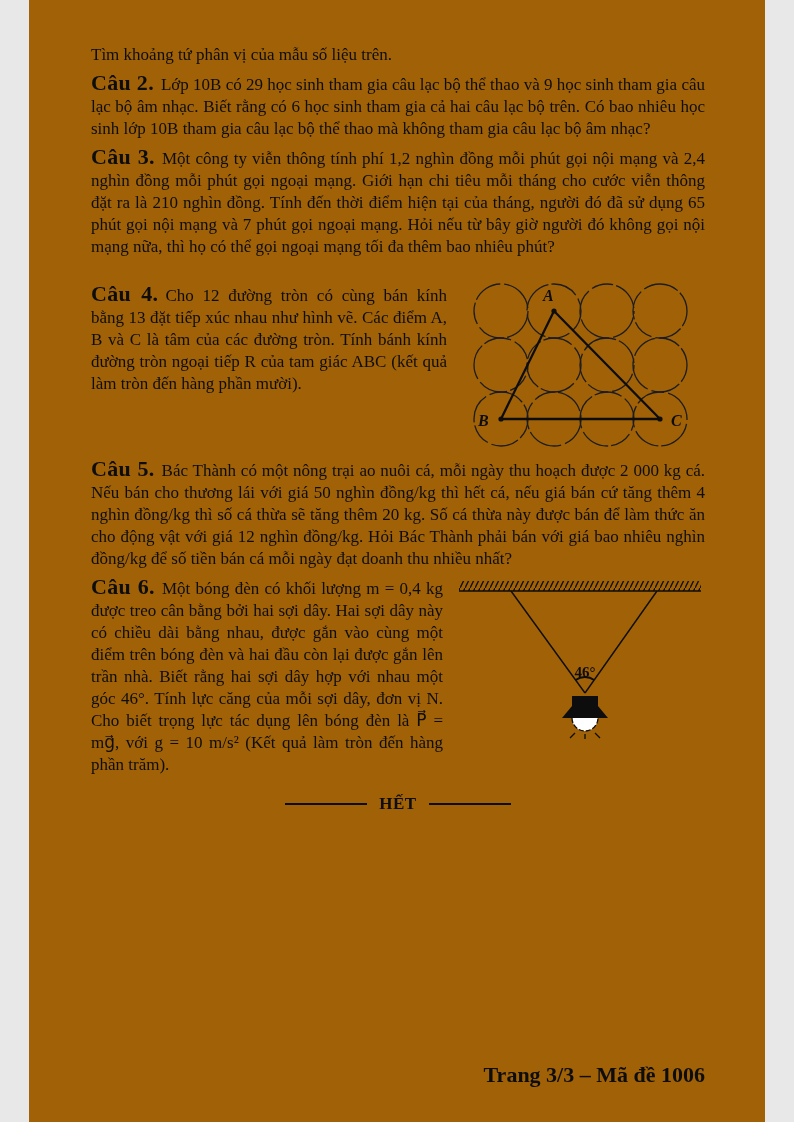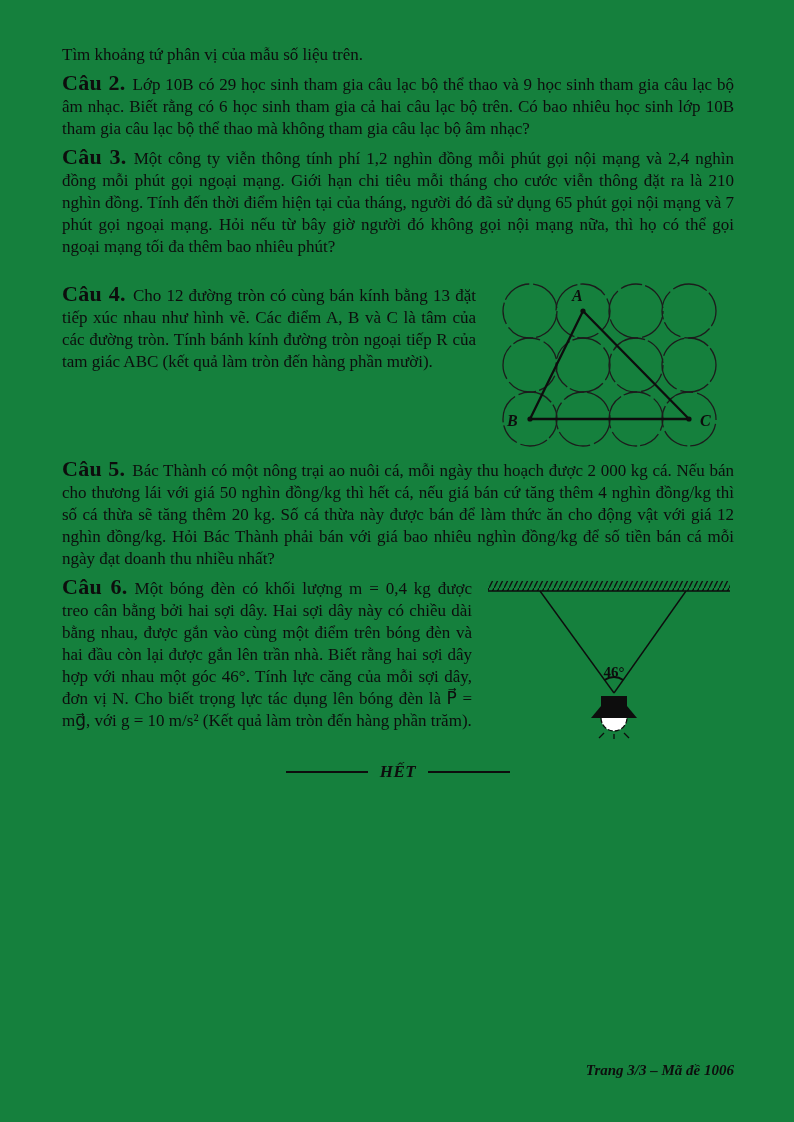--- a/index.html
+++ b/index.html
@@ -1,20 +1,20 @@
 <!DOCTYPE html>
 <html><head>
 <meta charset="utf-8">
 <style>
   html, body { margin: 0; padding: 0; background: #e8e8e8; }
   .page {
     position: relative;
-    width: 794px; height: 1122px;
+    width: 736px; height: 1122px;
     margin: 0 auto;
-    background: #15803d;
+    background: #a16207;
     box-sizing: border-box;
     padding: 44px 60px 0 62px;
     font-family: "Liberation Serif", "DejaVu Serif", "DejaVu Sans", serif;
     color: #0d0d0d;
     overflow: hidden;
   }
   .para {
     margin: 0;
     font-size: 17px;
     line-height: 22px;
@@ -52,39 +52,37 @@
     font-style: normal;
     font-size: 15px;
     fill: #0d0d0d;
   }
   .end-divider {
     display: flex;
     align-items: center;
     justify-content: center;
     gap: 12px;
     margin-top: 18px;
-    font-style: italic;
   }
   .end-divider .dash {
     width: 82px;
     border-top: 2.5px solid #0d0d0d;
     height: 0;
   }
   .end-text {
     font-weight: bold;
     font-size: 17px;
     letter-spacing: 0.5px;
   }
   .footer {
     position: absolute;
     top: 1062px;
     right: 60px;
     font-weight: bold;
-    font-style: italic;
-    font-size: 15px;
+    font-size: 22px;
   }
   .circ { fill: none; stroke: #1c1c1c; stroke-width: 1.3; }
 </style>
 </head>
 <body>
 
 <div class="page">
 
   <p class="para intro">Tìm khoảng tứ phân vị của mẫu số liệu trên.</p>
 

